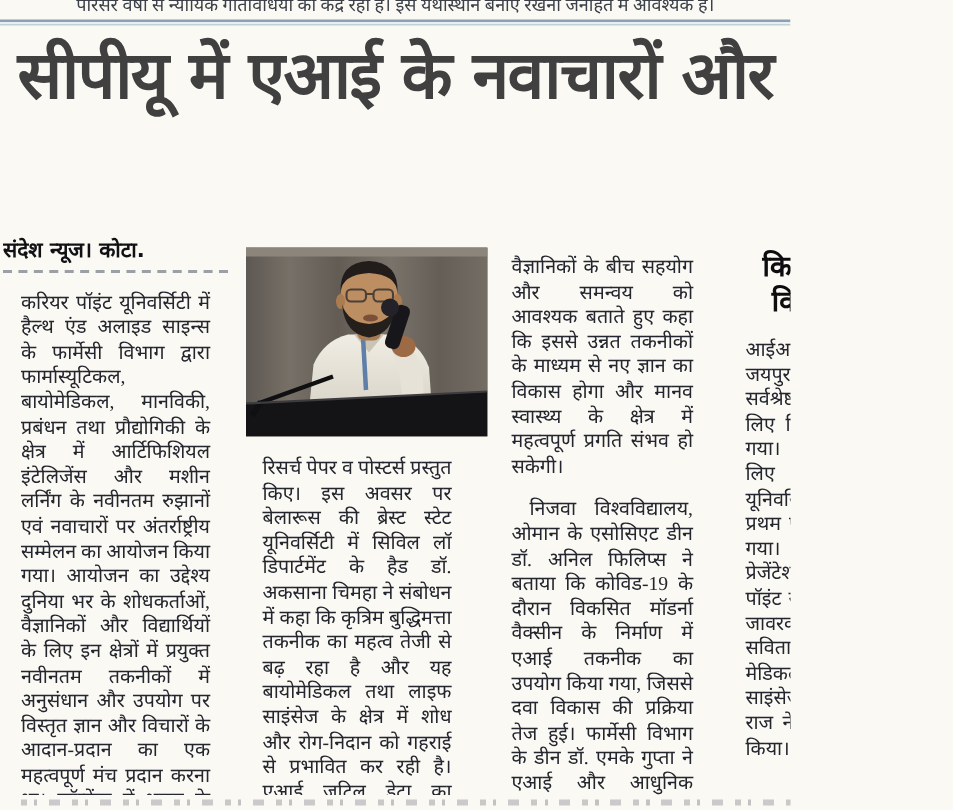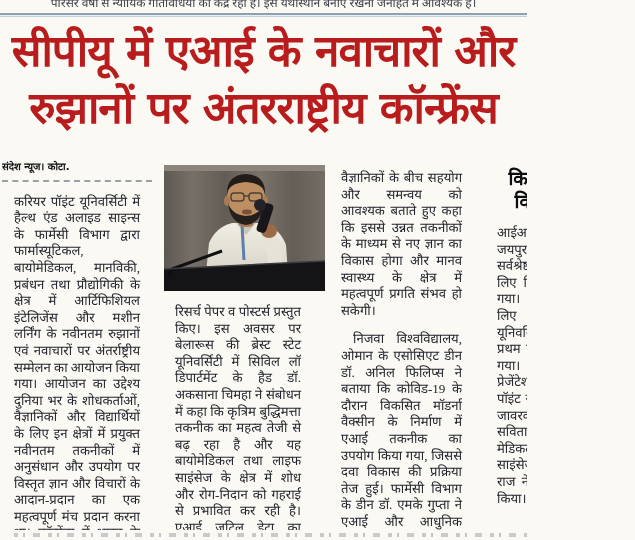--- a/index.html
+++ b/index.html
@@ -17,41 +17,41 @@
     color:#3c4048;white-space:nowrap;overflow:hidden;
   }
   .top-rule{
     position:absolute;top:13px;left:0;width:100%;height:4px;
     background:linear-gradient(#8aa2b4 0 2px,#e9eef2 2px 3px,#c2d0da 3px 4px);
   }
 
   
   .headline{
     position:absolute;top:22px;left:0;width:100%;
-    text-align:center;color:#b91c1c;
+    text-align:center;color:#404040;
     font-family:"DejaVu Sans","Liberation Sans",sans-serif;
     font-weight:700;font-size:44px;line-height:57px;
     letter-spacing:-1px;
   }
 
   
   .cols{
     position:absolute;top:158px;left:2px;width:631px;height:372px;
     display:flex;gap:11px;overflow:hidden;
     color:#23262e;
   }
   .col{
     width:150px;flex:0 0 150px;
     font-size:13.1px;line-height:16.6px;
     text-align:justify;
   }
   .col p{margin:12px;}
   .byline{
     font-family:"DejaVu Sans","Liberation Sans",sans-serif;
-    font-weight:700;font-size:10px;color:#101114;
+    font-weight:700;font-size:14px;color:#101114;
     margin:1px 0 4px 0;text-align:left;
   }
   .byline-rule{
     border:0;border-top:2px dashed #9aa0a6;
     margin:0 0 9px 0;
   }
   .col2-pad{padding-top:134px;}
   .col3{padding-left:5px;flex-basis:145px;width:145px;}
   .indent{text-indent:12px;}
   .gap-top{margin-top:3px;}
@@ -82,21 +82,20 @@
 </head>
 <body>
 
 <div class="paper">
 
   <div class="ticker">पारसर वर्षों से न्यायिक गतिविधियों का केंद्र रहा है। इस यथास्थान बनाए रखना जनहित में आवश्यक है।</div>
   <div class="top-rule"></div>
 
   <div class="headline">
     <div>सीपीयू में एआई के नवाचारों और</div>
-    <div>रुझानों पर अंतरराष्ट्रीय कॉन्फ्रेंस</div>
   </div>
 
   <div class="cols">
 
     <div class="col">
       <div class="byline">संदेश न्यूज। कोटा.</div>
       <hr class="byline-rule">
       <p>करियर पॉइंट यूनिवर्सिटी में हैल्थ एंड अलाइड साइन्स के फार्मेसी विभाग द्वारा फार्मास्यूटिकल, बायोमेडिकल, मानविकी, प्रबंधन तथा प्रौद्योगिकी के क्षेत्र में आर्टिफिशियल इंटेलिजेंस और मशीन लर्निंग के नवीनतम रुझानों एवं नवाचारों पर अंतर्राष्ट्रीय सम्मेलन का आयोजन किया गया। आयोजन का उद्देश्य दुनिया भर के शोधकर्ताओं, वैज्ञानिकों और विद्यार्थियों के लिए इन क्षेत्रों में प्रयुक्त नवीनतम तकनीकों में अनुसंधान और उपयोग पर विस्तृत ज्ञान और विचारों के आदान-प्रदान का एक महत्वपूर्ण मंच प्रदान करना था। कॉन्फ्रेंस में भारत के अलावा जापान, ओमान, सऊदीअरब, बेलारूस से कुल 450 से अधिक शोधकर्ताओं और शिक्षाविदों ने विचार रखे और</p>
     </div>
 

